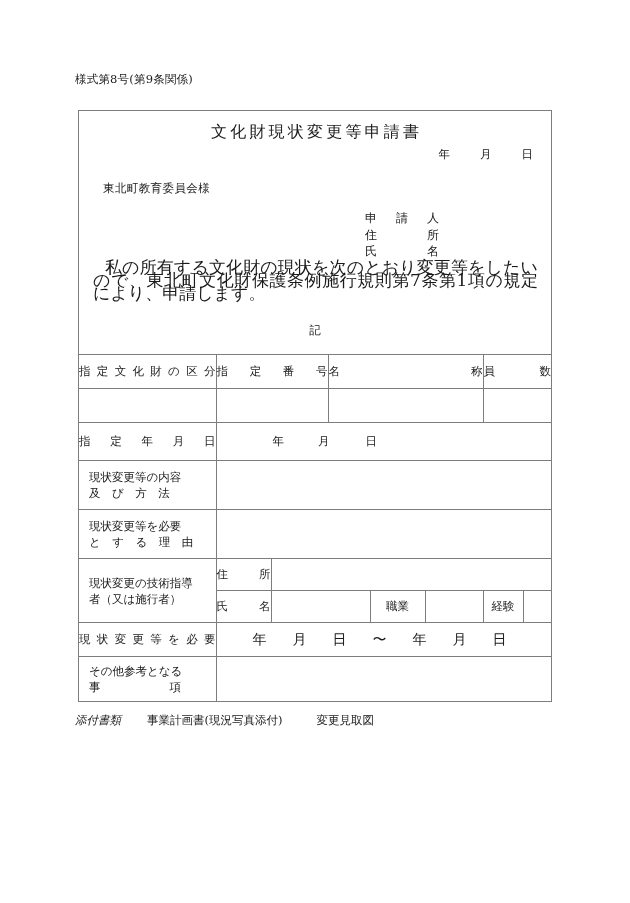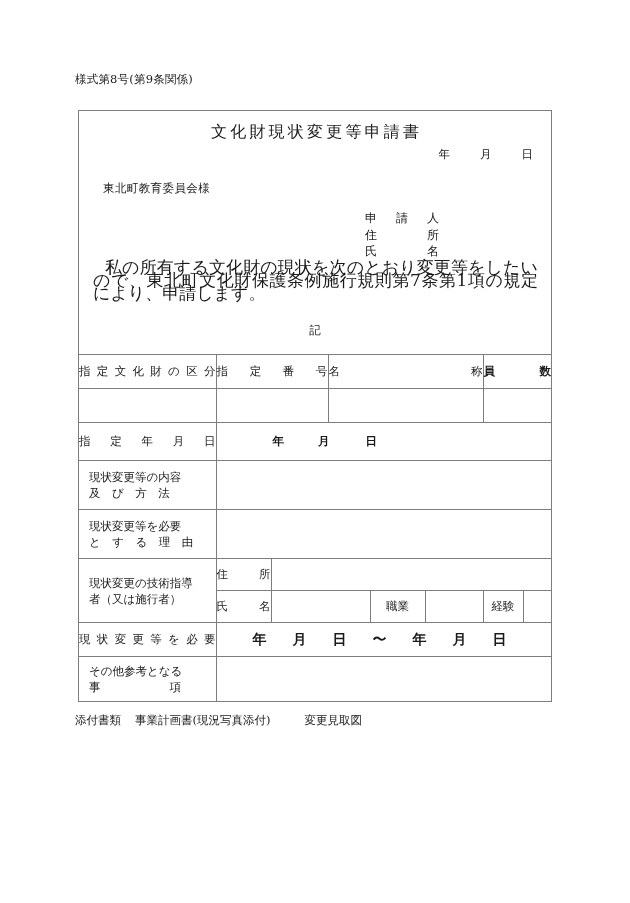--- a/index.html
+++ b/index.html
@@ -127,21 +127,21 @@
     border: 1px solid #7d7d7d;
     font-size: 11.5px;
     padding: 0;
     vertical-align: middle;
     background: #fff;
   }
   
   table.form { border-left: 0; border-right: 0; border-bottom: 0; }
   table.form tr:last-child td { border-bottom: 0; }
   table.form td:first-child { border-left: 0; }
-  table.form td:last-child { border-right: 0; font-weight: bold; }
+  table.form td:last-child { border-right: 0; }
 
   .lbl {
     text-align: center;
     padding: 0 10px;
     white-space: nowrap;
   }
   
   .sp {
     display: block;
     text-align: justify;
@@ -181,21 +181,21 @@
   .period .tilde { margin-right: 26px; }
 
   
   .footer {
     position: absolute;
     left: 75px;
     top: 713px;
     font-size: 11.5px;
     white-space: nowrap;
   }
-  .footer .f1 { margin-right: 14px; }
+  .footer .f1 { margin-right: 26px; font-style: italic; }
   .footer .f2 { margin-right: 34px; }
 </style>
 </head>
 <body>
 
 <div class="page">
 
   <div class="form-number">様式第8号(第9条関係)</div>
 
   <div class="frame">

